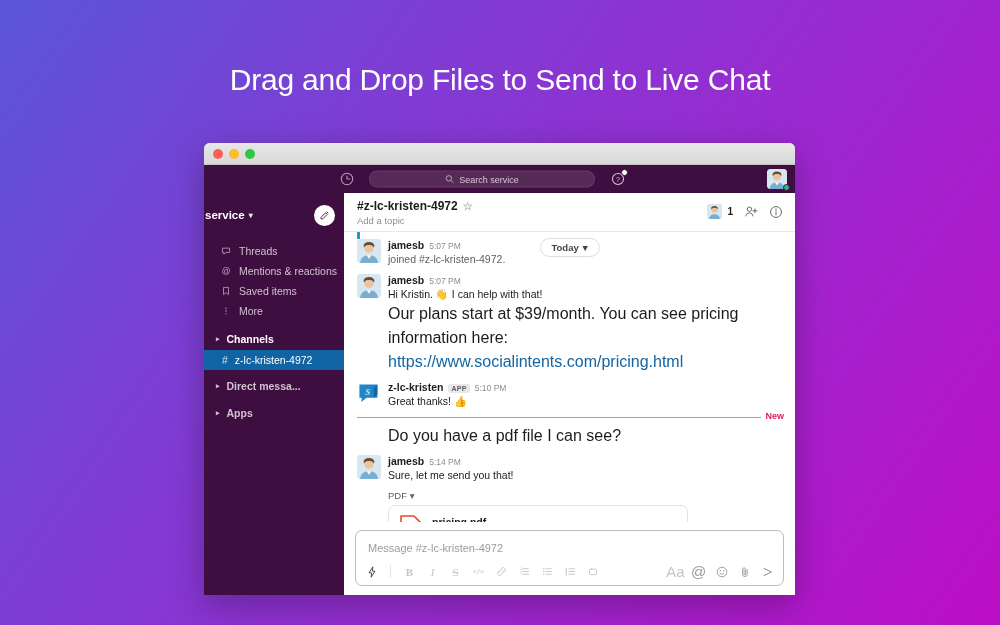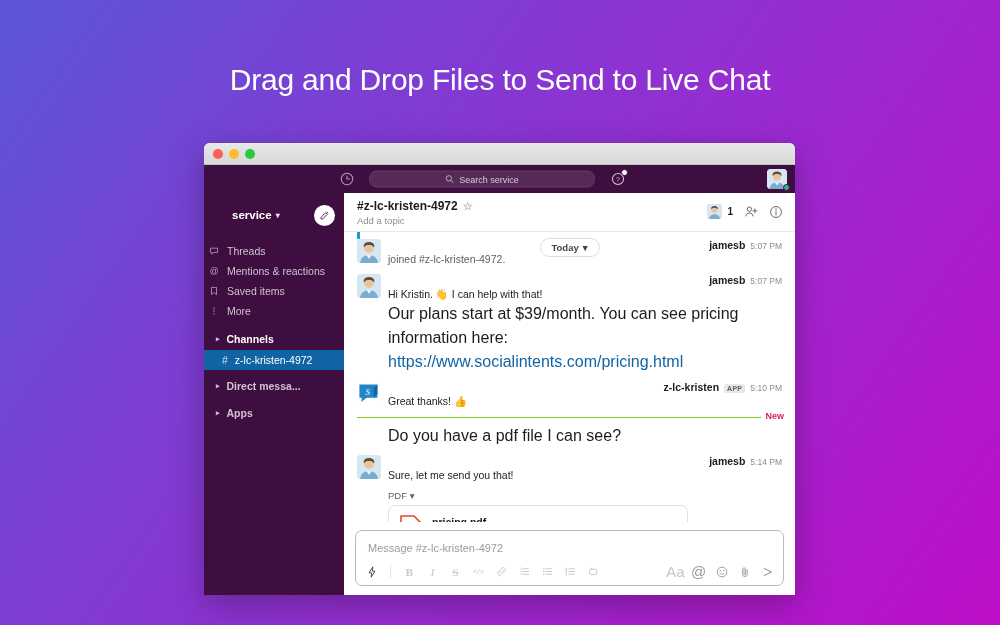--- a/index.html
+++ b/index.html
@@ -82,36 +82,36 @@
   
   .body-row { display: flex; height: 402px; }
 
   
   .sidebar {
     width: 140px; background: #3f0e40; flex: 0 0 140px;
     position: relative;
   }
   .ws-header {
     height: 44px; display: flex; align-items: center;
-    padding: 0 9px 0 28px; justify-content: space-between;
+    padding: 0 9px 0 1px; justify-content: space-between;
   }
   .ws-name {
     color: #fff; font-size: 11.5px; font-weight: bold;
     display: flex; align-items: center; gap: 4px; cursor: pointer;
   }
   .chev { font-size: 8px; opacity: .9; }
   .compose-btn {
     width: 21px; height: 21px; border-radius: 50%;
     background: #ffffff; display: flex; align-items: center; justify-content: center;
     cursor: pointer;
   }
   .nav-list { margin-top: 4px; }
   .nav-item {
     display: flex; align-items: center; gap: 8px;
-    height: 20px; padding-left: 4px; cursor: pointer;
+    height: 20px; padding-left: 16px; cursor: pointer;
     color: #cfc3cf; font-size: 10.5px;
   }
   .nav-item .ni { width: 11px; display: flex; justify-content: center; opacity: .85; }
   .section-hdr {
     display: flex; align-items: center; gap: 7px;
     height: 22px; padding-left: 12px; margin-top: 7px;
     color: #ffffff; font-size: 10.5px; font-weight: bold; cursor: pointer;
   }
   .tri { font-size: 7px; color: #cfc3cf; }
   .chan-item {
@@ -151,21 +151,21 @@
     position: absolute; left: 50%; transform: translateX(-50%); top: 6px;
     border: 1px solid #ddd; border-radius: 20px; background: #fff;
     padding: 3px 11px; font-size: 9.5px; color: #454545; font-weight: bold;
     z-index: 5; cursor: pointer; display: flex; align-items: center; gap: 4px;
   }
   .blue-tick { position: absolute; left: 13px; top: -4px; width: 3px; height: 11px; background: #1d9bd1; }
 
   .msg { display: flex; gap: 7px; margin-top: 7px; }
   .avatar { width: 24px; height: 24px; border-radius: 4px; flex: 0 0 24px; overflow: hidden; background:#cfe2f0; }
   .msg-body { flex: 1; min-width: 0; }
-  .meta { display: flex; align-items: baseline; gap: 5px; justify-content: flex-end; }
+  .meta { display: flex; align-items: baseline; gap: 5px; }
   .uname { font-size: 10.5px; font-weight: bold; color: #1d1c1d; cursor: pointer; }
   .appbadge {
     font-size: 7px; font-weight: bold; color: #616061; background: #e8e8e8;
     border-radius: 2px; padding: 1px 3px; letter-spacing: .3px;
   }
   .time { font-size: 8.5px; color: #8d8d8d; }
   .text { font-size: 10.5px; color: #1d1c1d; line-height: 1.45; margin-top: 1px; }
   .text.muted { color: #616061; }
   .cont { margin-left: 31px; font-size: 16px; color: #1d1c1d; line-height: 1.5; }
   .link { color: #1264a3; text-decoration: none; cursor: pointer; }

